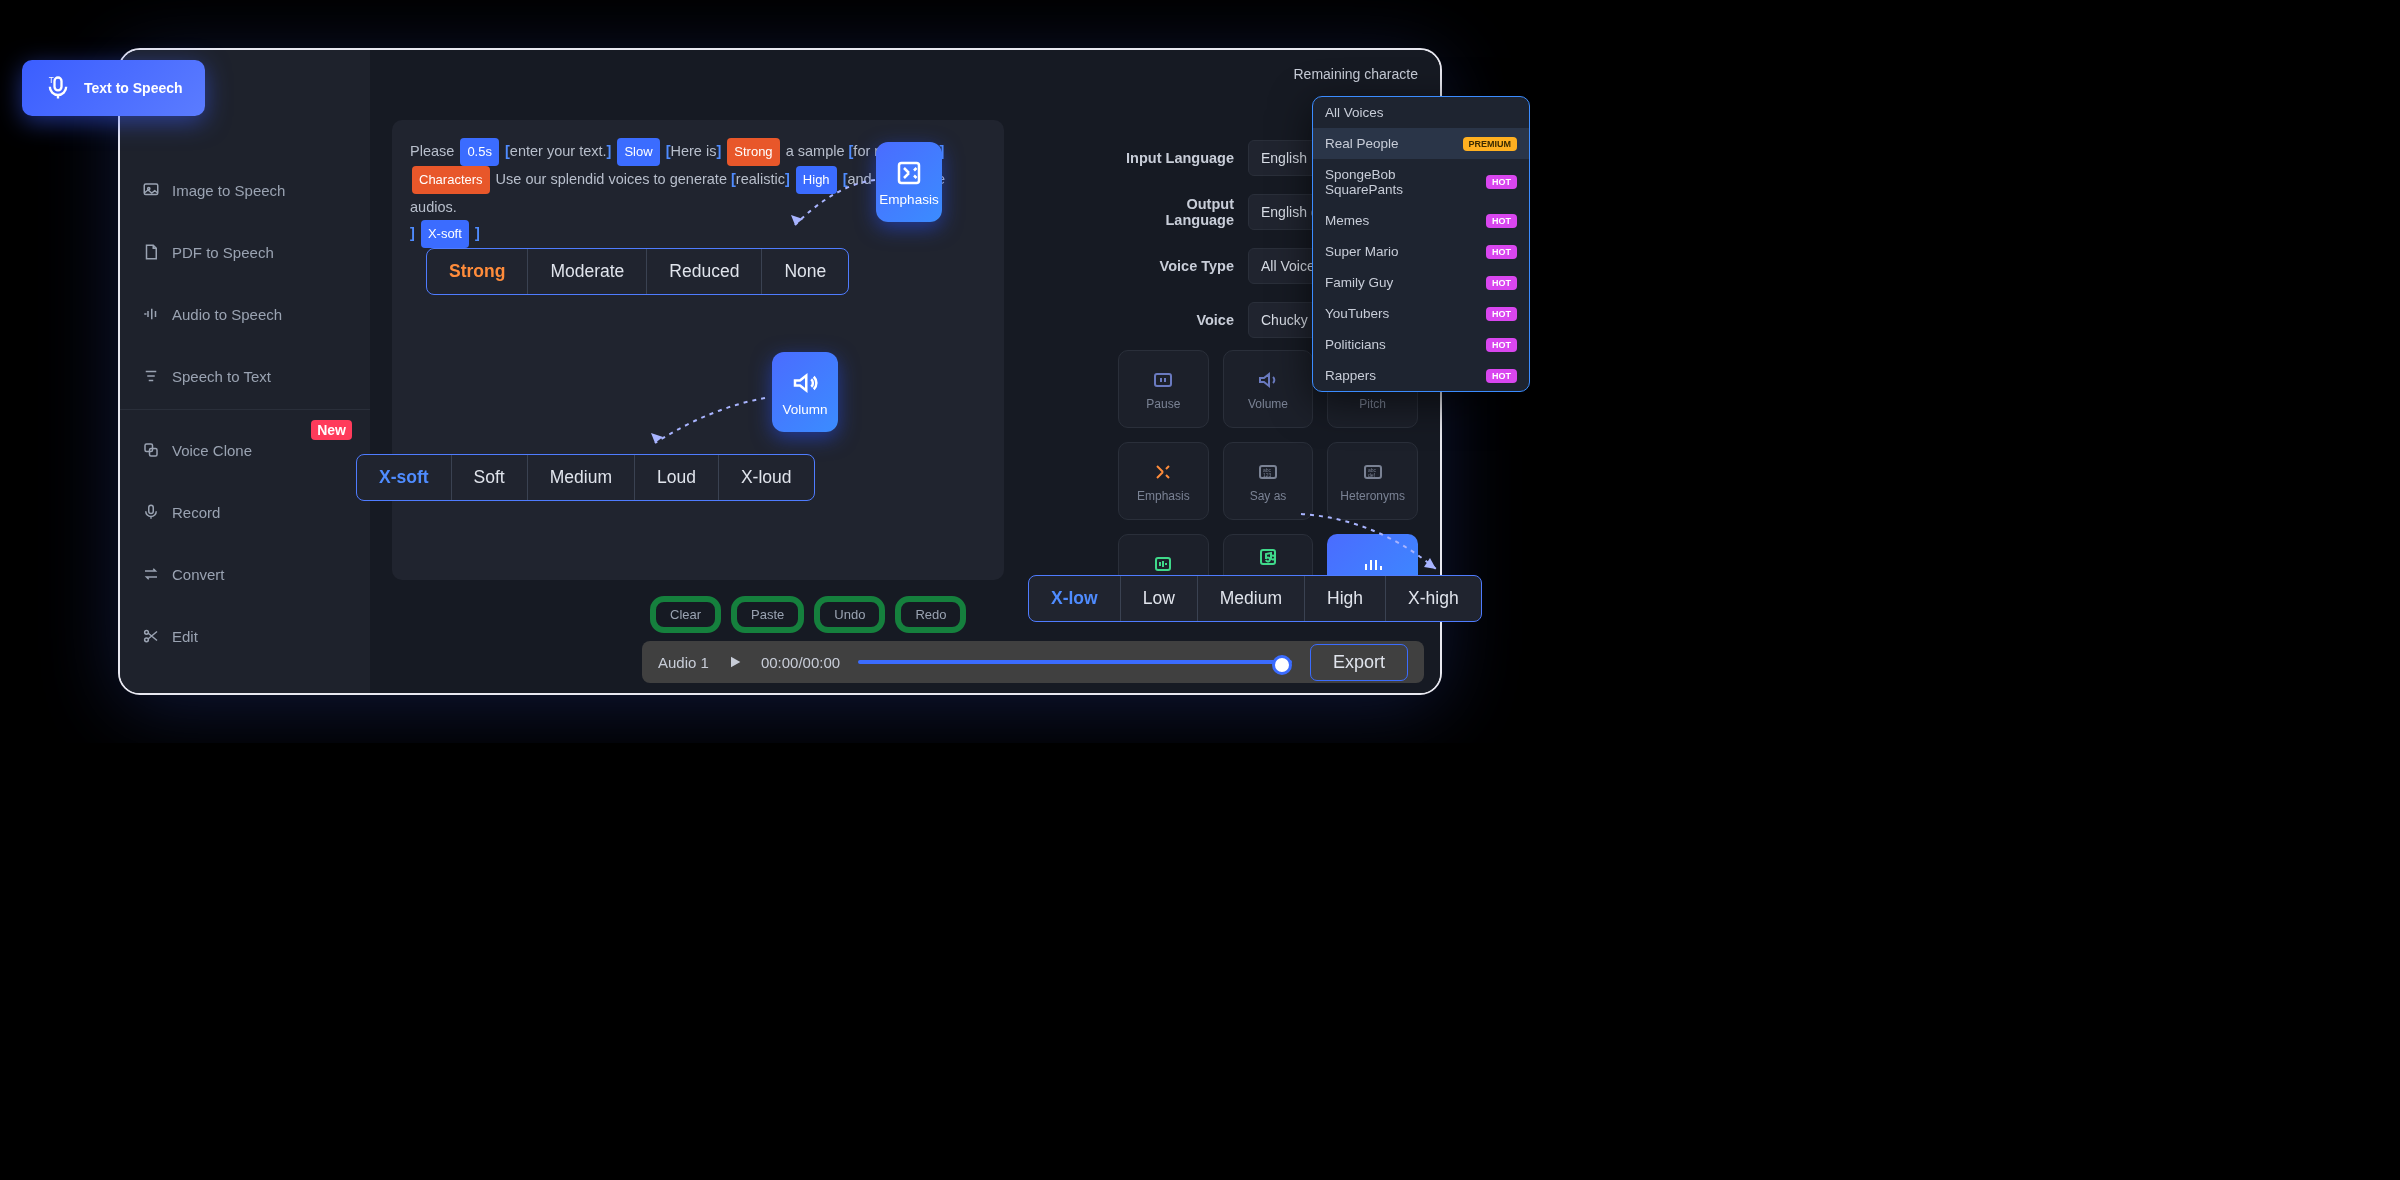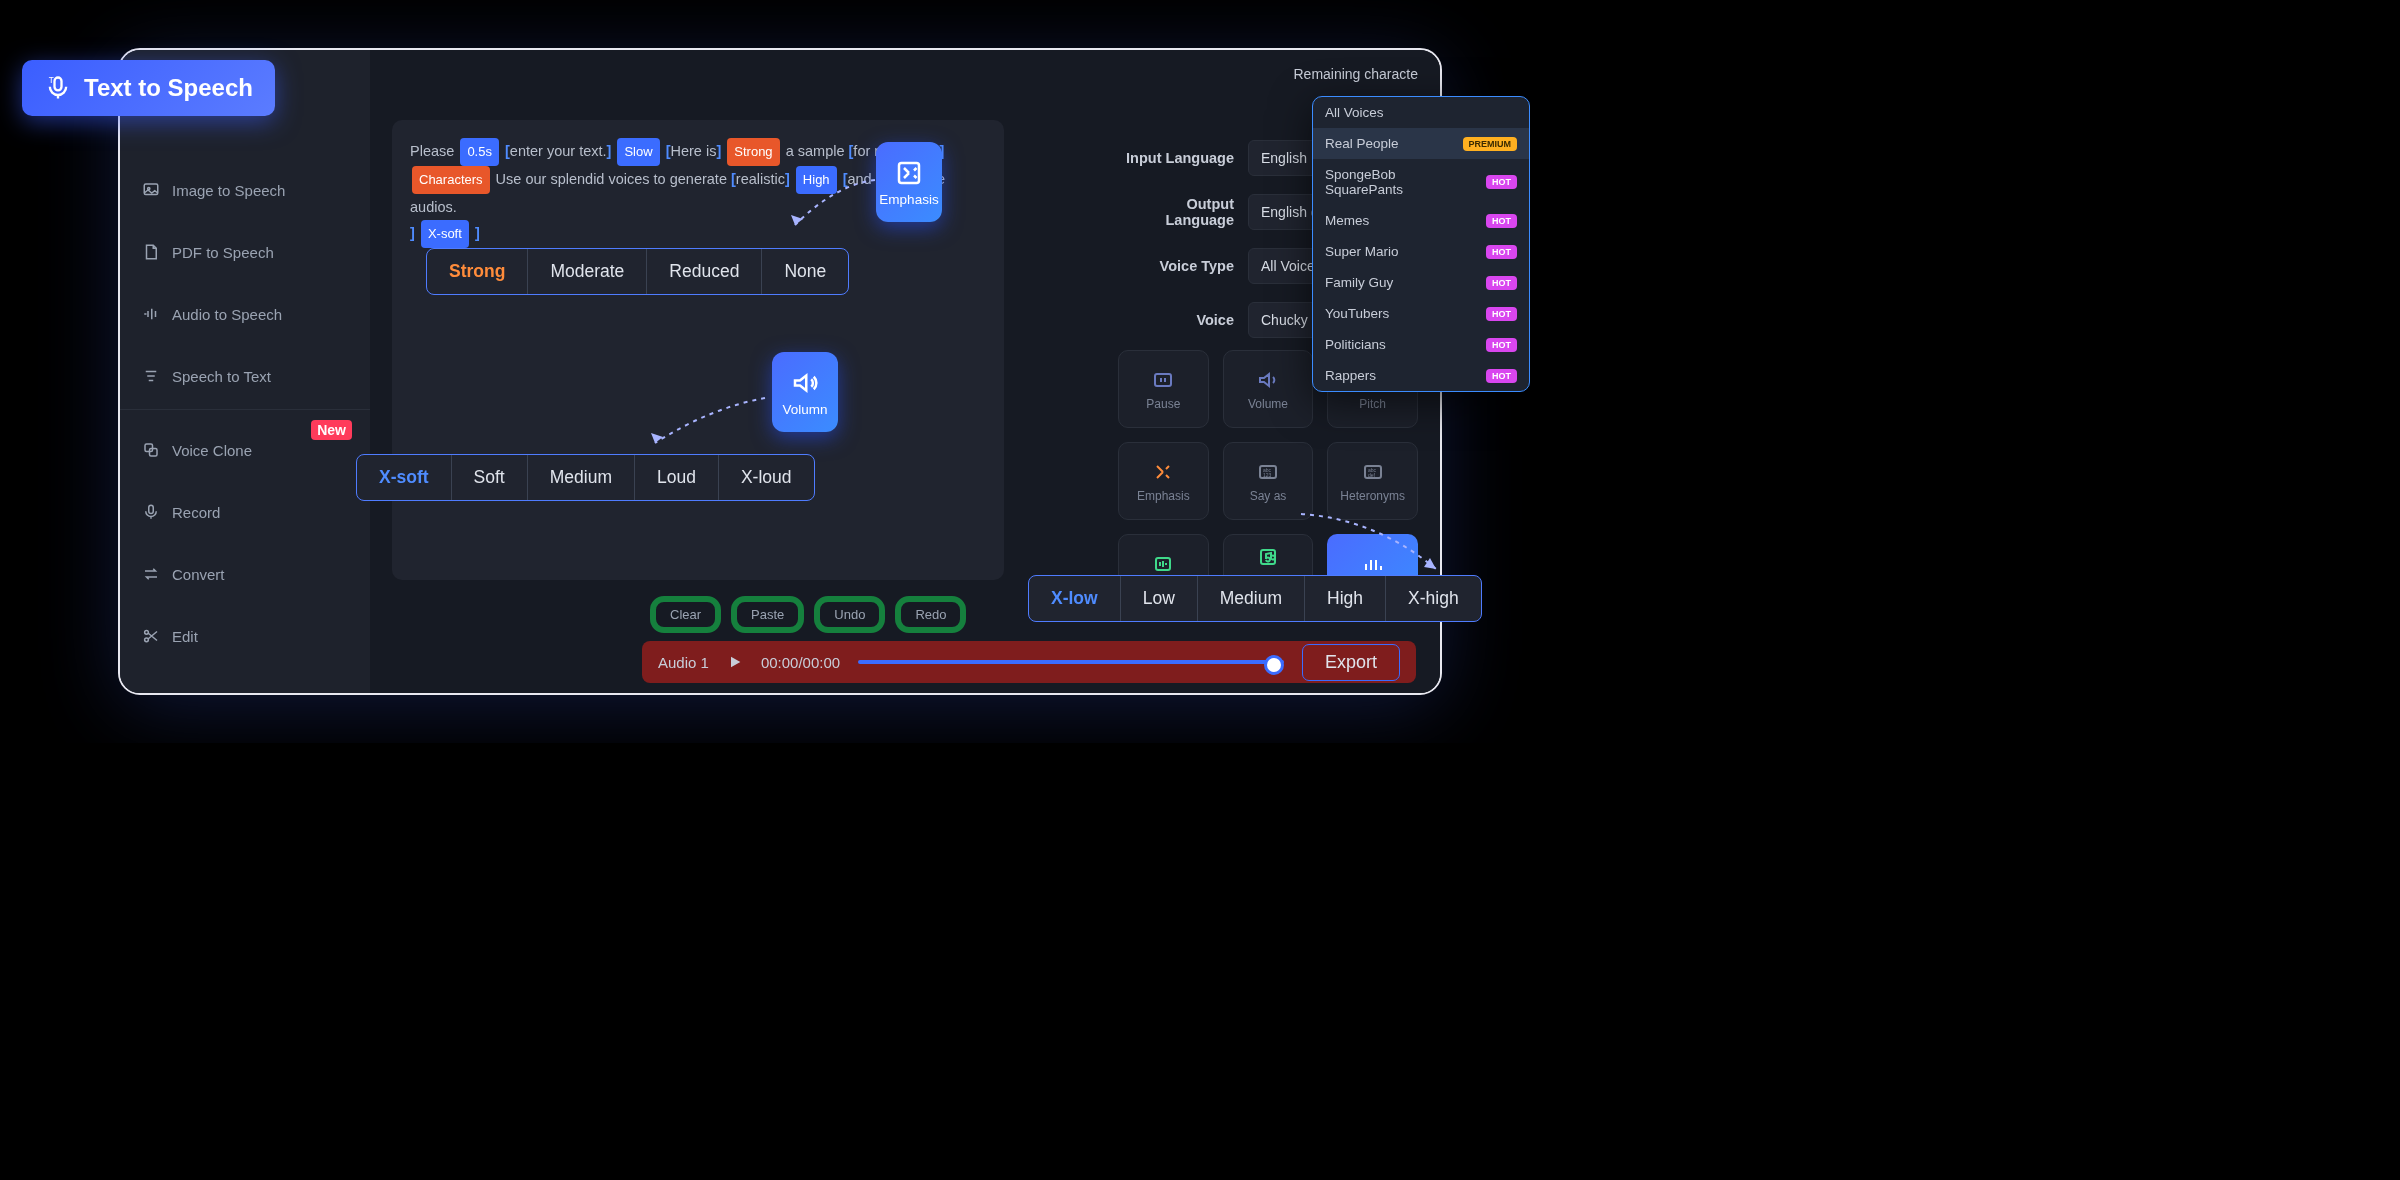--- a/index.html
+++ b/index.html
@@ -5,21 +5,21 @@
 * { margin: 0; padding: 0; box-sizing: border-box; font-family: -apple-system, BlinkMacSystemFont, "Segoe UI", sans-serif; }
 body { background: #000; width: 1560px; height: 743px; position: relative; overflow: hidden; }
 
 .banner {
   position: absolute; top: 60px; left: 22px; z-index: 100;
   background: linear-gradient(135deg, #3b5eff 0%, #5b7cff 100%);
   border-radius: 10px; padding: 14px 22px; display: flex; align-items: center; gap: 12px;
   box-shadow: 0 6px 24px rgba(59,94,255,0.5);
 }
 .banner svg { width: 28px; height: 28px; }
-.banner-text { color: #fff; font-size: 24px; font-weight: 600; }
+.banner-text { color: #fff; font-size: 14px; font-weight: 600; }
 
 .frame {
   position: absolute; top: 48px; left: 118px; right: 118px; bottom: 48px;
   border: 2px solid #e8e8f0; border-radius: 22px; overflow: hidden;
   background: #1a1e27; box-shadow: 0 12px 80px rgba(40,60,140,0.4);
 }
 
 .sidebar {
   position: absolute; top: 0; left: 0; width: 250px; bottom: 0;
   background: #1e222c; padding-top: 118px;
@@ -116,22 +116,22 @@
 .dd-badge.hot { background: #d946ef; color: #fff; }
 
 
 .tools { position: absolute; bottom: 60px; left: 280px; display: flex; gap: 10px; }
 .tool-btn {
   border: 6px solid #15803d; background: transparent; color: #9aa3b2;
   font-size: 13px; padding: 5px 14px; border-radius: 14px; cursor: pointer;
 }
 
 .player {
-  position: absolute; bottom: 10px; left: 272px; right: 24px; height: 42px;
-  background: #7f1d1d; border-radius: 8px; display: flex; align-items: center;
+  position: absolute; bottom: 10px; left: 272px; right: 16px; height: 42px;
+  background: #404040; border-radius: 8px; display: flex; align-items: center;
   padding: 0 16px; gap: 18px; color: #c8cdd8; font-size: 15px;
 }
 .player-track {
   flex: 1; height: 4px; background: #3b6cff; border-radius: 2px; position: relative;
 }
 .player-track::after {
   content: ''; position: absolute; right: 0; top: -5px; width: 14px; height: 14px;
   border-radius: 50%; background: #fff; border: 3px solid #3b6cff;
 }
 .export-btn {

